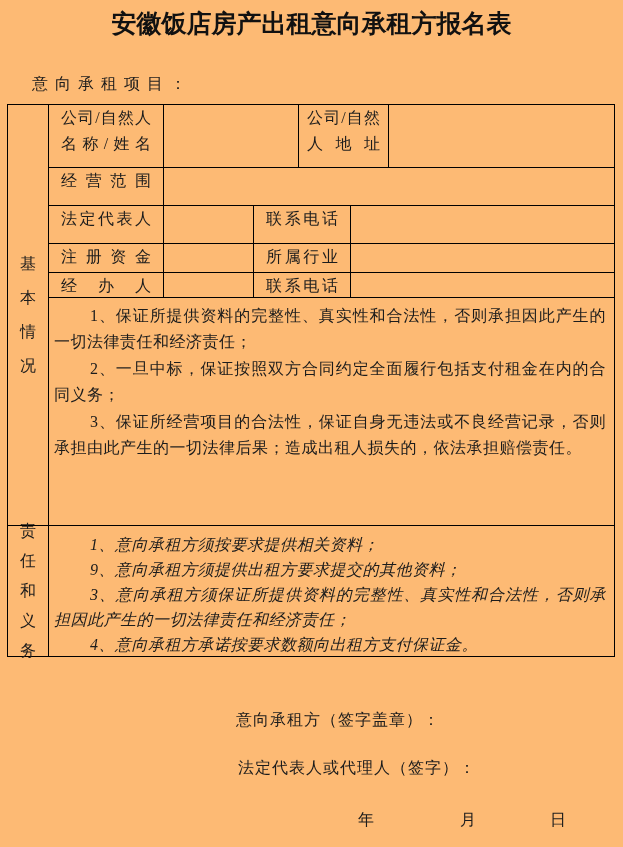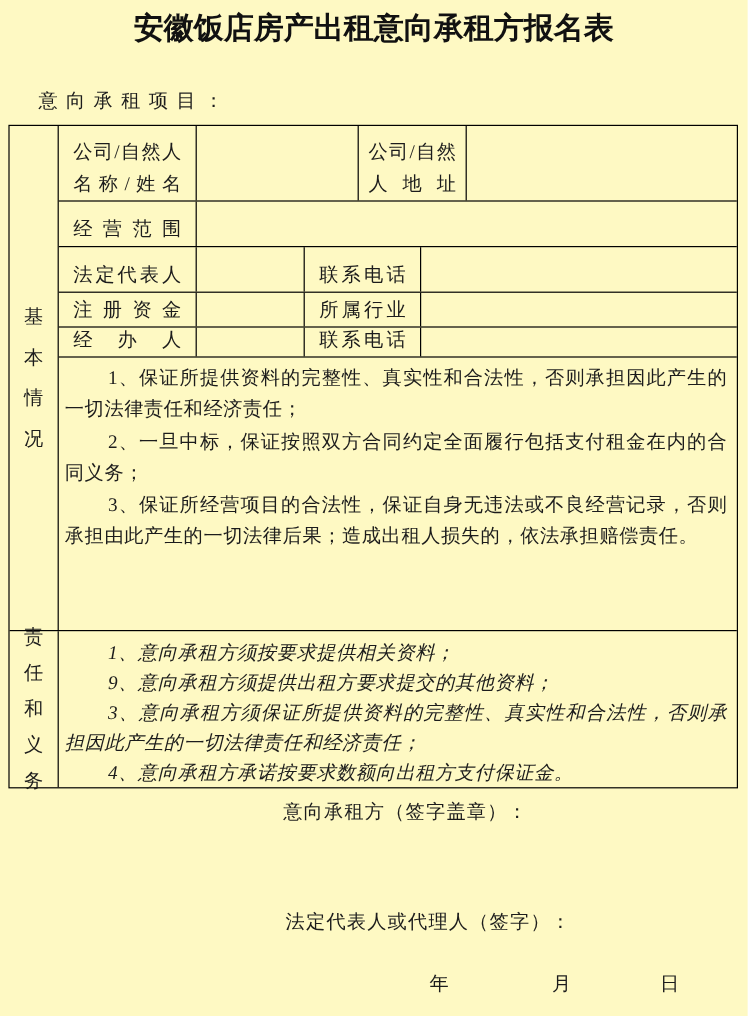--- a/index.html
+++ b/index.html
@@ -4,21 +4,21 @@
 <style>
   * { box-sizing: border-box; margin: 0; padding: 0; }
   html, body { background: #ffffff; }
   body {
     width: 623px; height: 847px;
     font-family: "Liberation Serif", serif;
     color: #1c1c1c;
     position: relative;
     overflow: hidden;
   }
-  .page { position: relative; width: 623px; height: 847px; background: #fef9c3; }
+  .page { position: relative; width: 623px; height: 847px; background: #fdba74; }
 
   .doc-title {
     position: absolute; top: 7px; left: 0; width: 100%;
     text-align: center;
     font-family: "DejaVu Sans", sans-serif;
     font-weight: bold;
     font-size: 25px;
     letter-spacing: 0px;
     color: #111;
   }
@@ -49,21 +49,21 @@
   .vcol-duties { gap: 9px; }
 
   .rows { flex: 1 1 auto; display: flex; flex-direction: column; }
   .trow { display: flex; width: 100%; }
   .trow.bb { border-bottom: 1px solid #000; }
 
   .cell { height: 100%; }
   .cell.br { border-right: 1px solid #000; }
 
   .lbl {
-    display: flex; align-items: flex-end;
+    display: flex; align-items: flex-start;
     font-size: 16px; line-height: 26px;
   }
   .lbl > span {
     display: block; width: 100%;
     text-align: justify; text-align-last: justify;
   }
   .pad10 > span { padding: 0 12px; }
   .pad8  > span { padding: 0 8px; }
 
   .val { flex: 1 1 auto; }
@@ -86,21 +86,21 @@
     text-align: justify;
     letter-spacing: 0.5px;
   }
   .promise-block { padding: 4px 8px 0 5px; line-height: 26px; }
   .promise-block p.indent { text-indent: 36px; margin-top: 1px; }
   .duties-block { padding: 6px 8px 0 5px; line-height: 25px; font-style: italic; }
   .duties-block p { text-indent: 36px; }
 
   
   .sig-line { position: absolute; font-size: 16px; letter-spacing: 1px; }
-  .sig-tenant { top: 667px; left: 236px; }
+  .sig-tenant { top: 710px; left: 236px; }
   .sig-rep    { top: 758px; left: 238px; }
   .date-line span { position: absolute; font-size: 16px; }
   .date-year  { top: 810px; left: 358px; }
   .date-month { top: 810px; left: 460px; }
   .date-day   { top: 810px; left: 550px; }
 </style>
 </head>
 <body>
 
 <div class="page">

